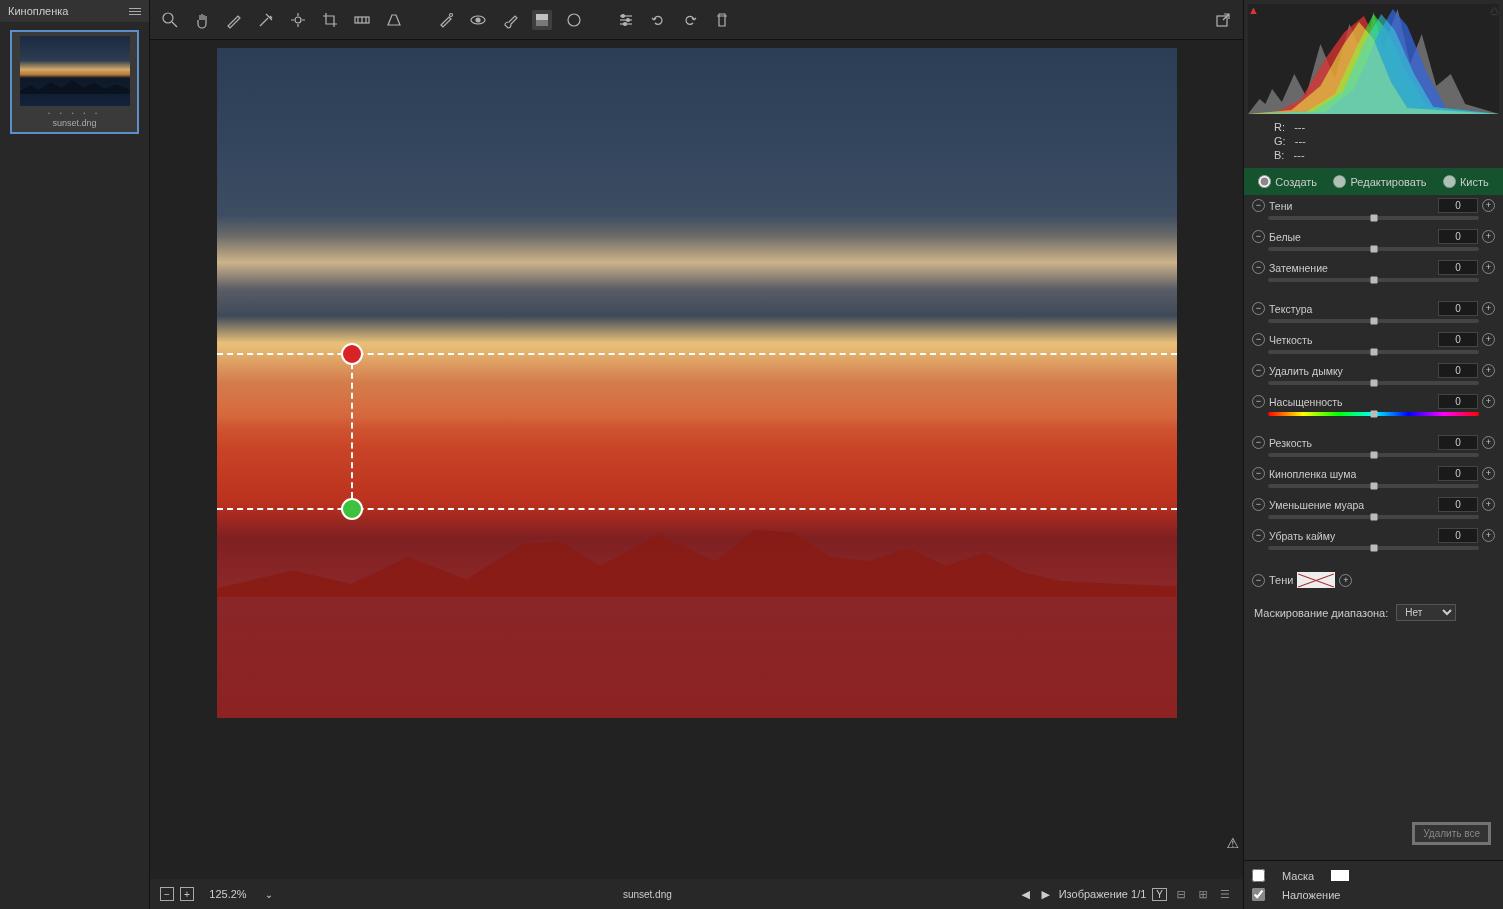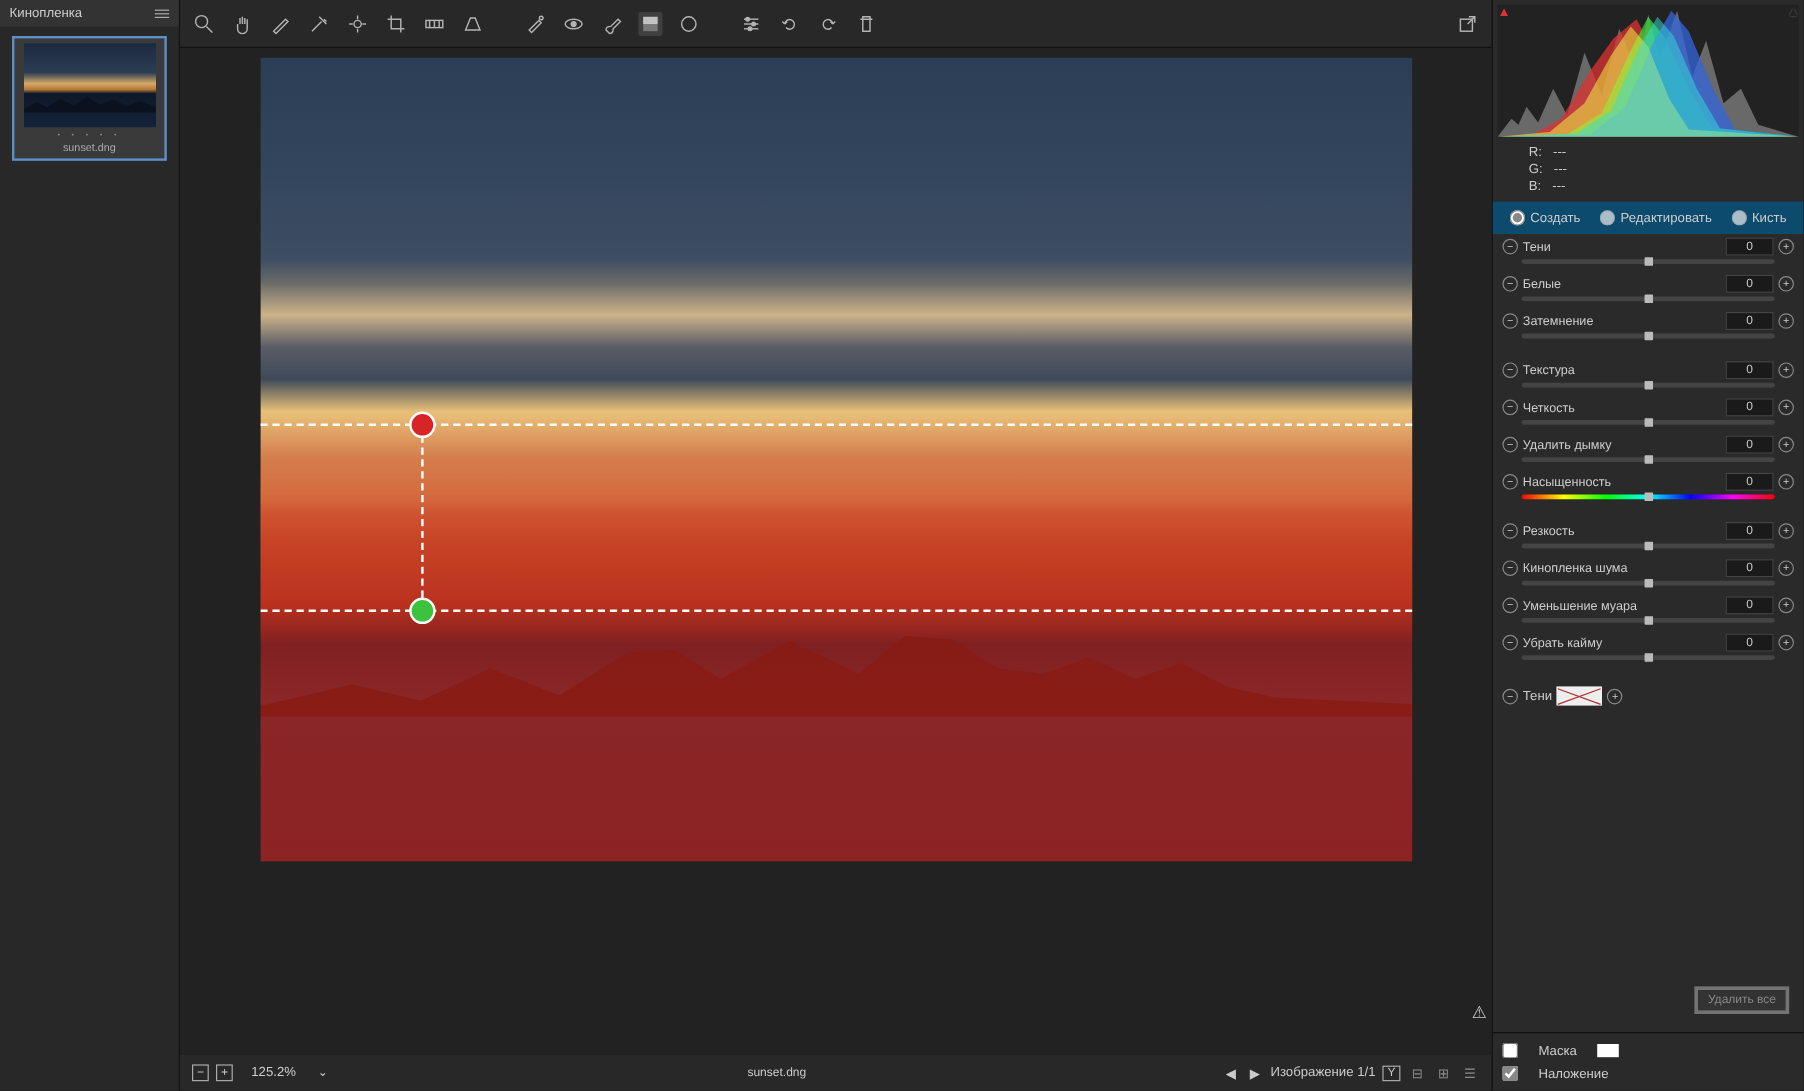--- a/index.html
+++ b/index.html
@@ -50,21 +50,21 @@
 .ybx{border:1px solid #aaa;padding:0 3px;font-size:10px}
 .opt-icn{width:16px;height:16px;display:flex;align-items:center;justify-content:center;opacity:.6}
 .right{width:260px;background:#2a2a2a;display:flex;flex-direction:column;border-left:1px solid #111}
 .histo{height:110px;position:relative;background:#222;margin:4px}
 .histo svg{width:100%;height:100%}
 .histo-tri{position:absolute;width:10px;height:10px;top:0}
 .histo-tri.l{left:0;color:#d33}
 .histo-tri.r{right:0;color:#222;filter:drop-shadow(0 0 1px #666)}
 .rgb-read{padding:2px 20px 6px 30px;line-height:14px;font-size:10px}
 .panel-hdr{background:#333;padding:6px 8px;display:flex;justify-content:space-between;align-items:center}
-.radio-row{display:flex;justify-content:space-around;padding:7px 6px;background:#0c4a6e}
+.radio-row{display:flex;justify-content:space-around;padding:7px 6px;background:#14532d}
 .radio-row label{display:flex;align-items:center;gap:4px;font-size:10px;cursor:pointer}
 .radio-row input{accent-color:#888}
 .radio-row .dim{color:#777}
 .sliders{flex:1;overflow-y:auto;padding:0 8px}
 .slider-row{display:flex;align-items:center;gap:4px;padding:3px 0}
 .circ{width:13px;height:13px;border:1px solid #888;border-radius:50%;display:flex;align-items:center;justify-content:center;font-size:9px;line-height:1;cursor:pointer;flex:none}
 .slider-row .lbl{flex:1;font-size:10.5px}
 .slider-row .val{width:40px;background:#1a1a1a;border:1px solid #444;text-align:center;font-size:10px;padding:1px 0}
 .track{height:4px;background:#444;position:relative;margin:0 16px 6px 16px;border-radius:2px}
 .track.hue{background:linear-gradient(to right,red,yellow,lime,cyan,blue,magenta,red)}
@@ -392,20 +392,24 @@
           <div class="track">
             <div class="knob"></div>
           </div>
       <div class="gap"></div>
       <div class="color-row">
         <span class="circ">−</span>
         <span class="lbl">Тени</span>
         <span class="swatch"></span>
         <span class="circ">+</span>
       </div>
+      <div class="range-row">
+        <span>Маскирование диапазона:</span>
+        <select><option>Нет</option></select>
+      </div>
     </div>
 
     <div class="btm-opts">
       <label class="chk">
             <input type="checkbox" style="">
             <span>Маска</span>
             <span class="colsw"></span>
           </label>
       <label class="chk">
             <input type="checkbox" checked="" style="">

